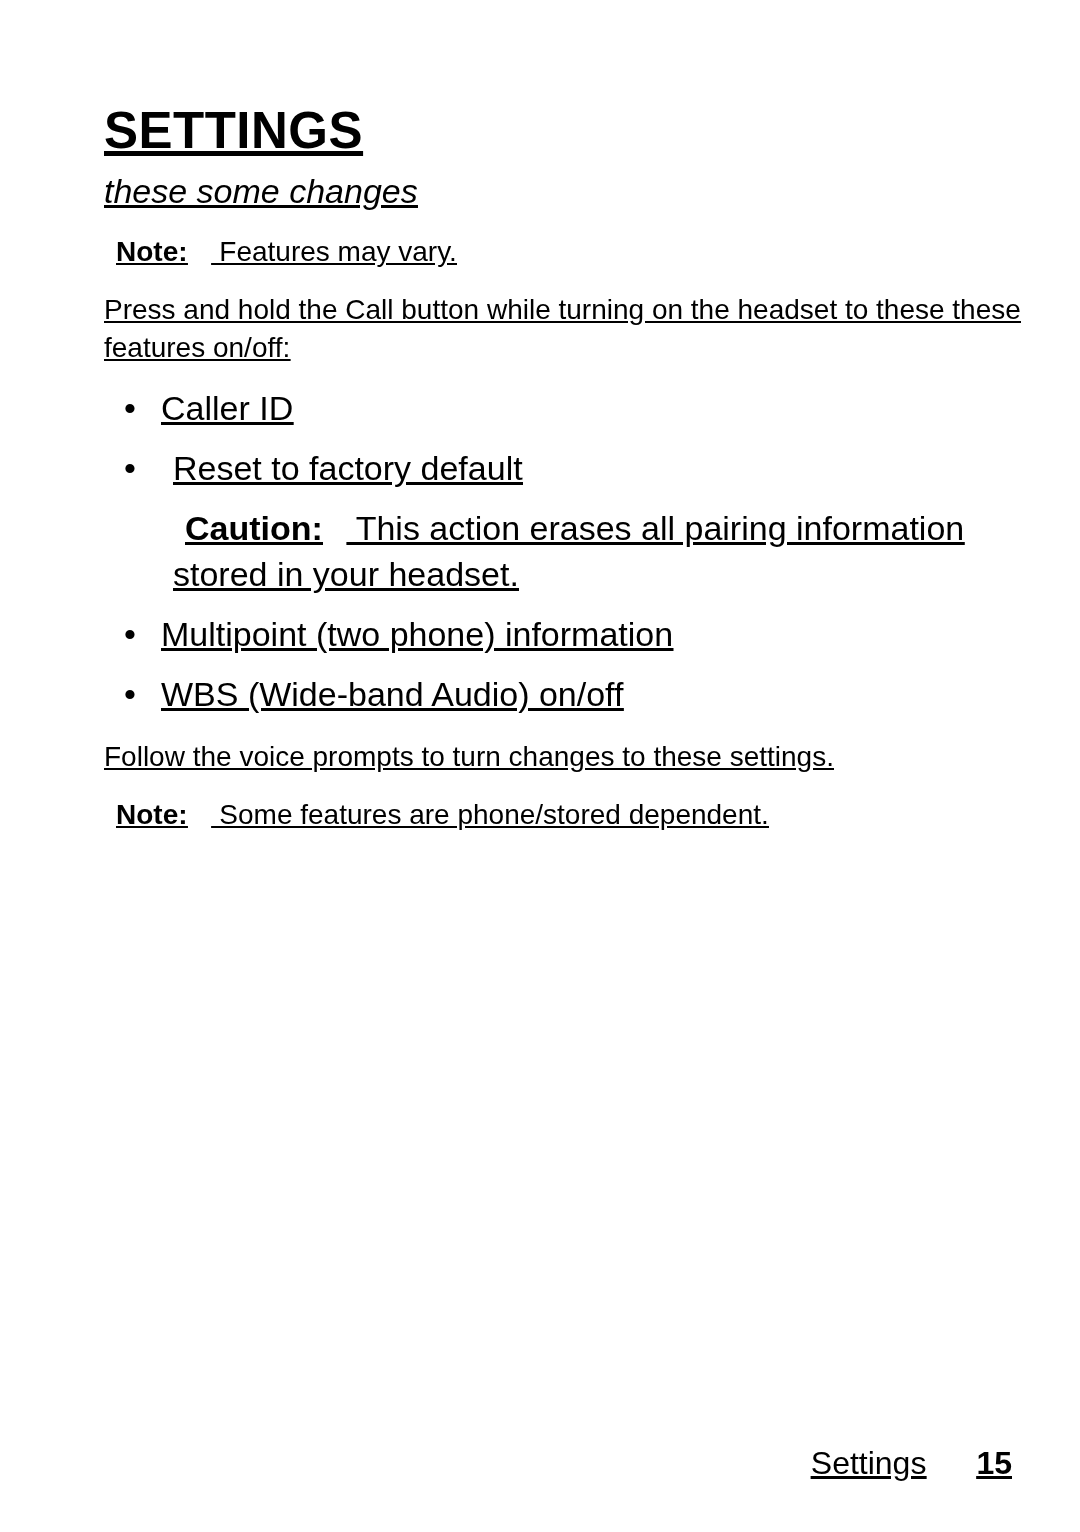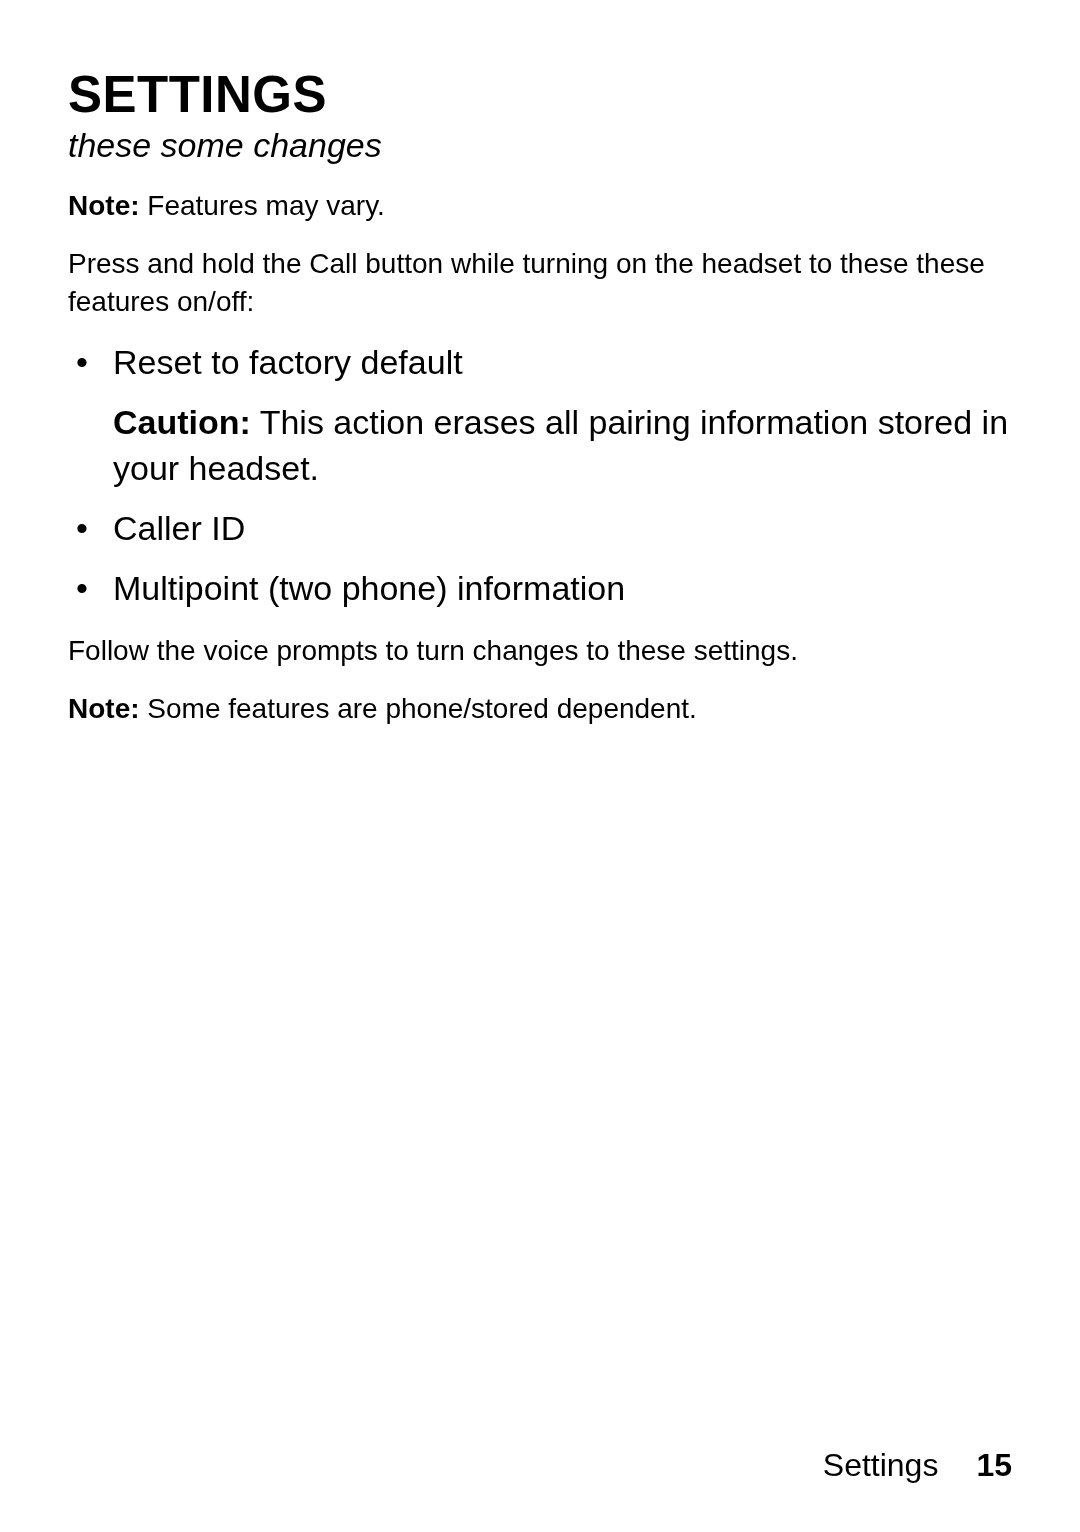--- a/index.html
+++ b/index.html
@@ -1,18 +1,19 @@
 <!DOCTYPE html>
 <html><head>
   <meta charset="utf-8">
   <style>
     * {
-      margin: 0;
+      margin: 12px;
       padding: 0;
       box-sizing: border-box;
+      text-decoration: underline;
     }
     body {
       width: 1080px;
       height: 1532px;
       background: #ffffff;
       font-family: Arial, Helvetica, sans-serif;
       color: #000000;
       padding: 65px 68px 50px 68px;
       position: relative;
     }
@@ -54,21 +55,21 @@
       content: "•";
       position: absolute;
       left: 8px;
       font-size: 34px;
     }
     .caution-block {
       margin-top: 14px;
     }
     .footer {
       position: absolute;
-      bottom: 48px;
+      bottom: 62px;
       right: 68px;
       font-size: 32px;
       font-weight: 400;
     }
     .footer-label {
       margin-right: 38px;
     }
     .footer-page {
       font-weight: 700;
     }
@@ -79,28 +80,29 @@
 <h1 class="heading">SETTINGS</h1>
 <p class="subtitle">these some changes</p>
 
 <p class="para">
   <span class="bold">Note:</span><span> Features may vary.</span>
 </p>
 
 <p class="para">Press and hold the Call button while turning on the headset to these these features on/off:</p>
 
 <ul>
+  <li>Caller ID</li>
   <li>
     <span>Reset to factory default</span>
     <div class="caution-block">
       <span class="bold">Caution:</span><span> This action erases all pairing information stored in your headset.</span>
     </div>
   </li>
-  <li>Caller ID</li>
   <li>Multipoint (two phone) information</li>
+  <li>WBS (Wide-band Audio) on/off</li>
 </ul>
 
 <p class="para">Follow the voice prompts to turn changes to these settings.</p>
 
 <p class="para">
   <span class="bold">Note:</span><span> Some features are phone/stored dependent.</span>
 </p>
 
 <div class="footer">
   <span class="footer-label">Settings</span><span class="footer-page">15</span>

